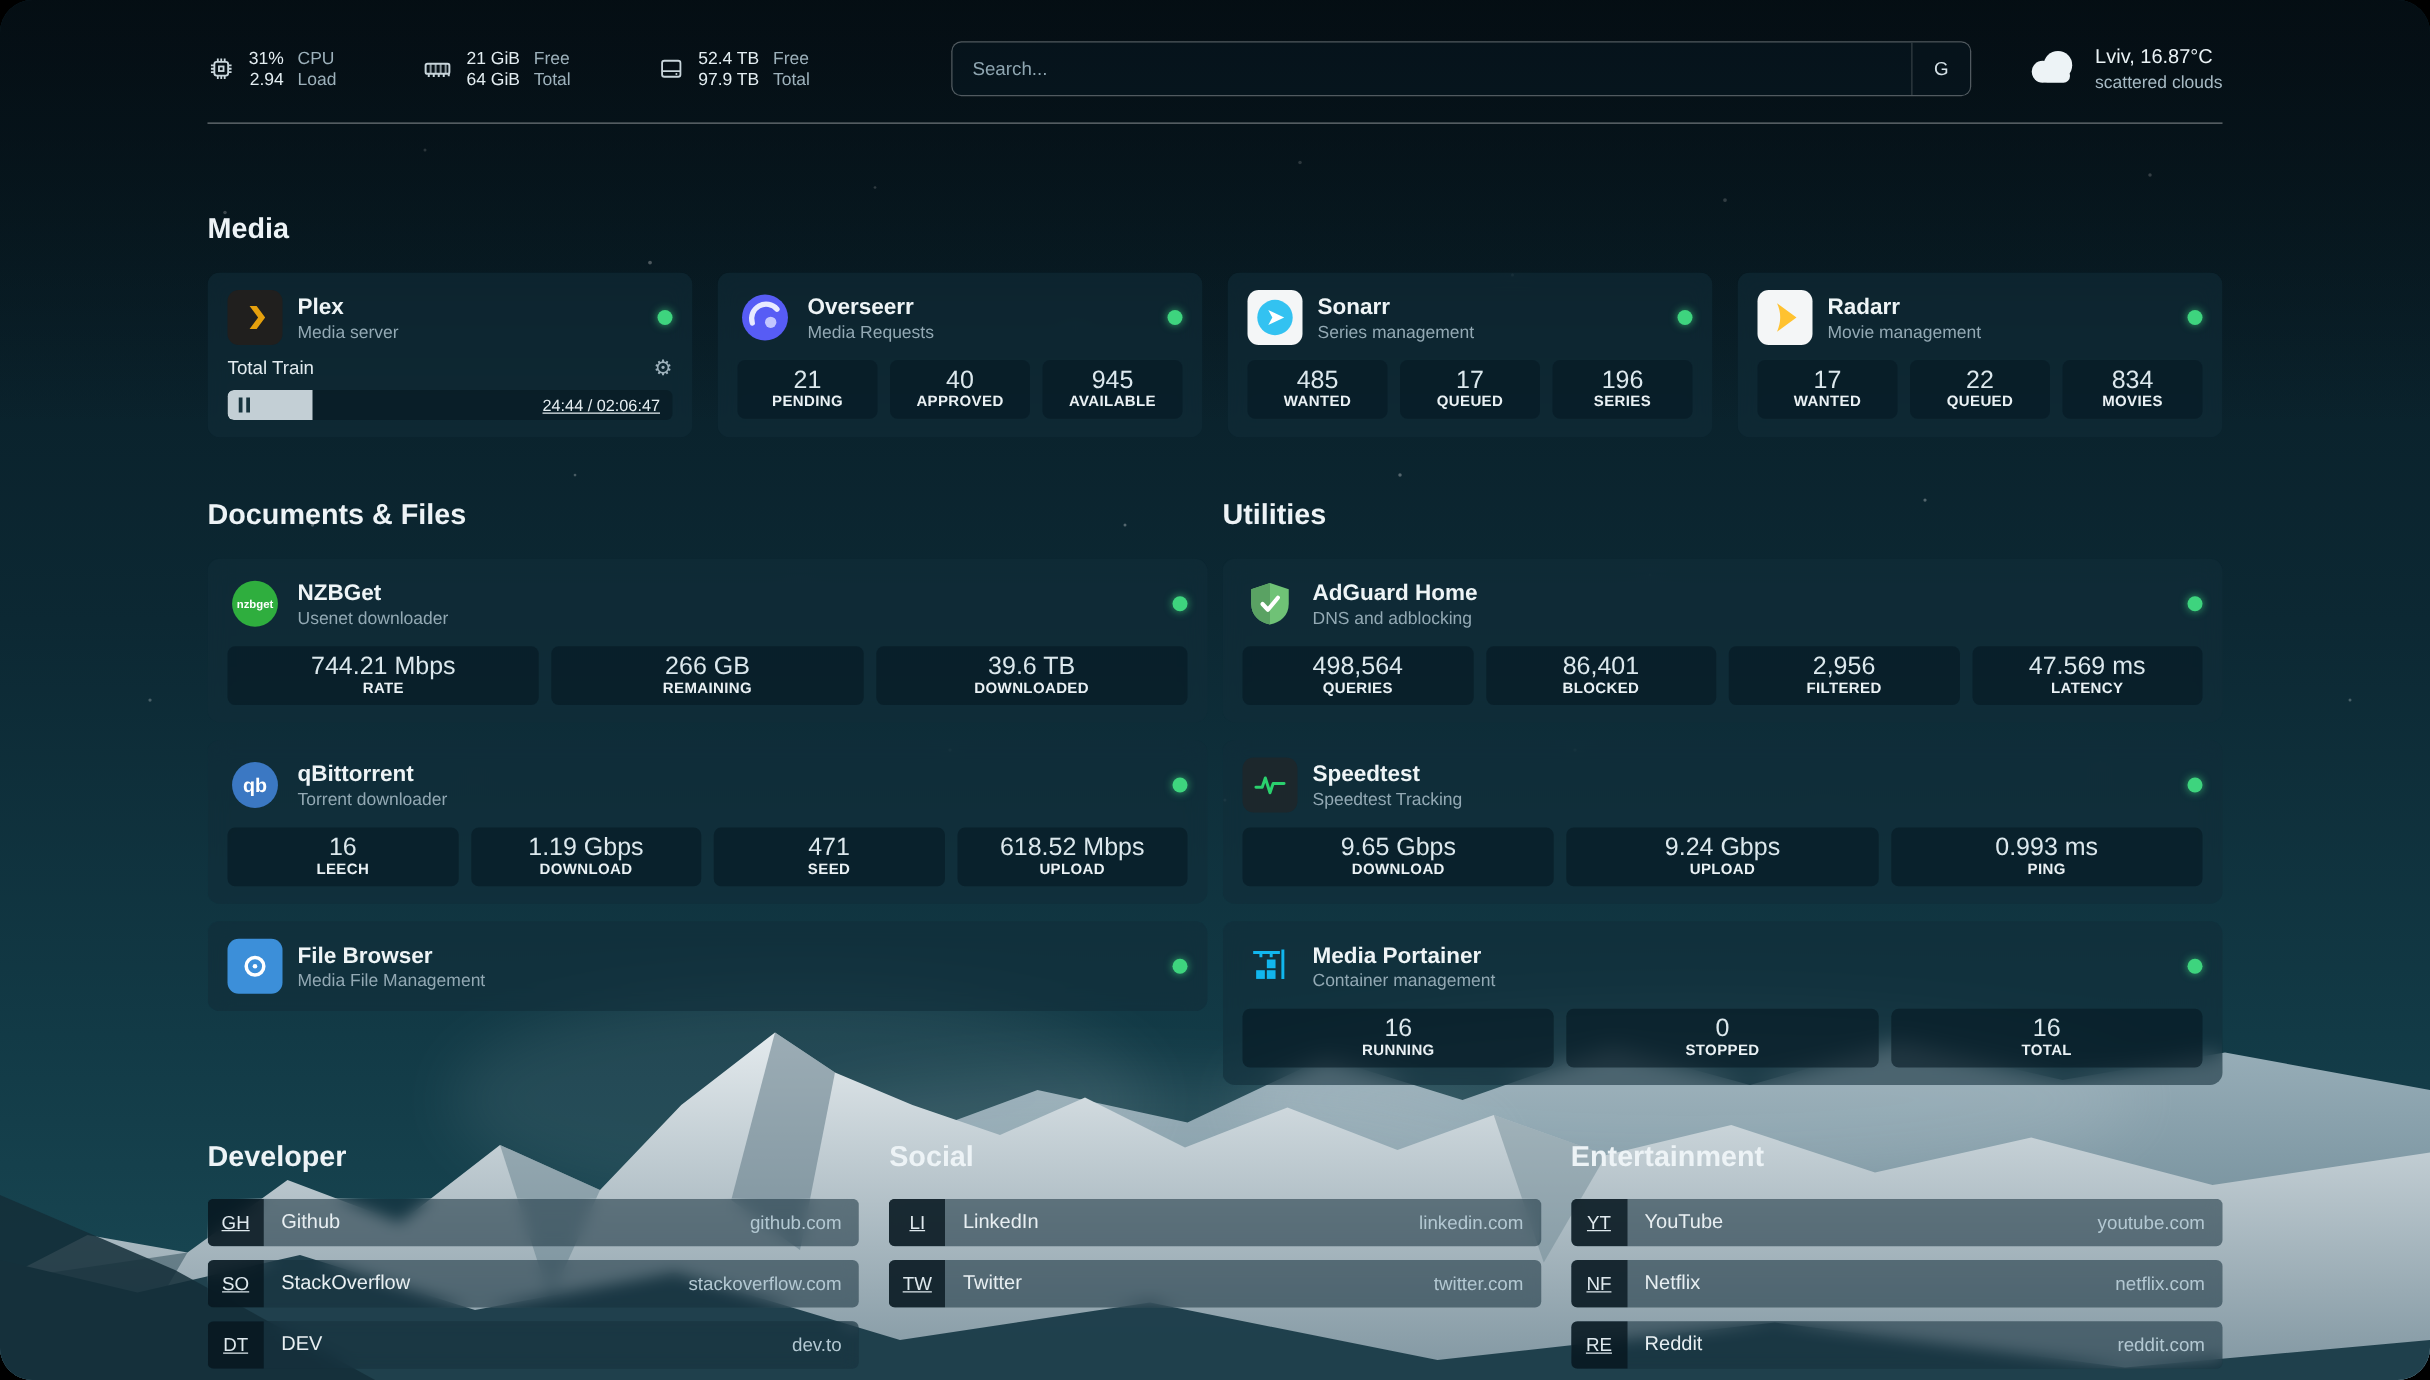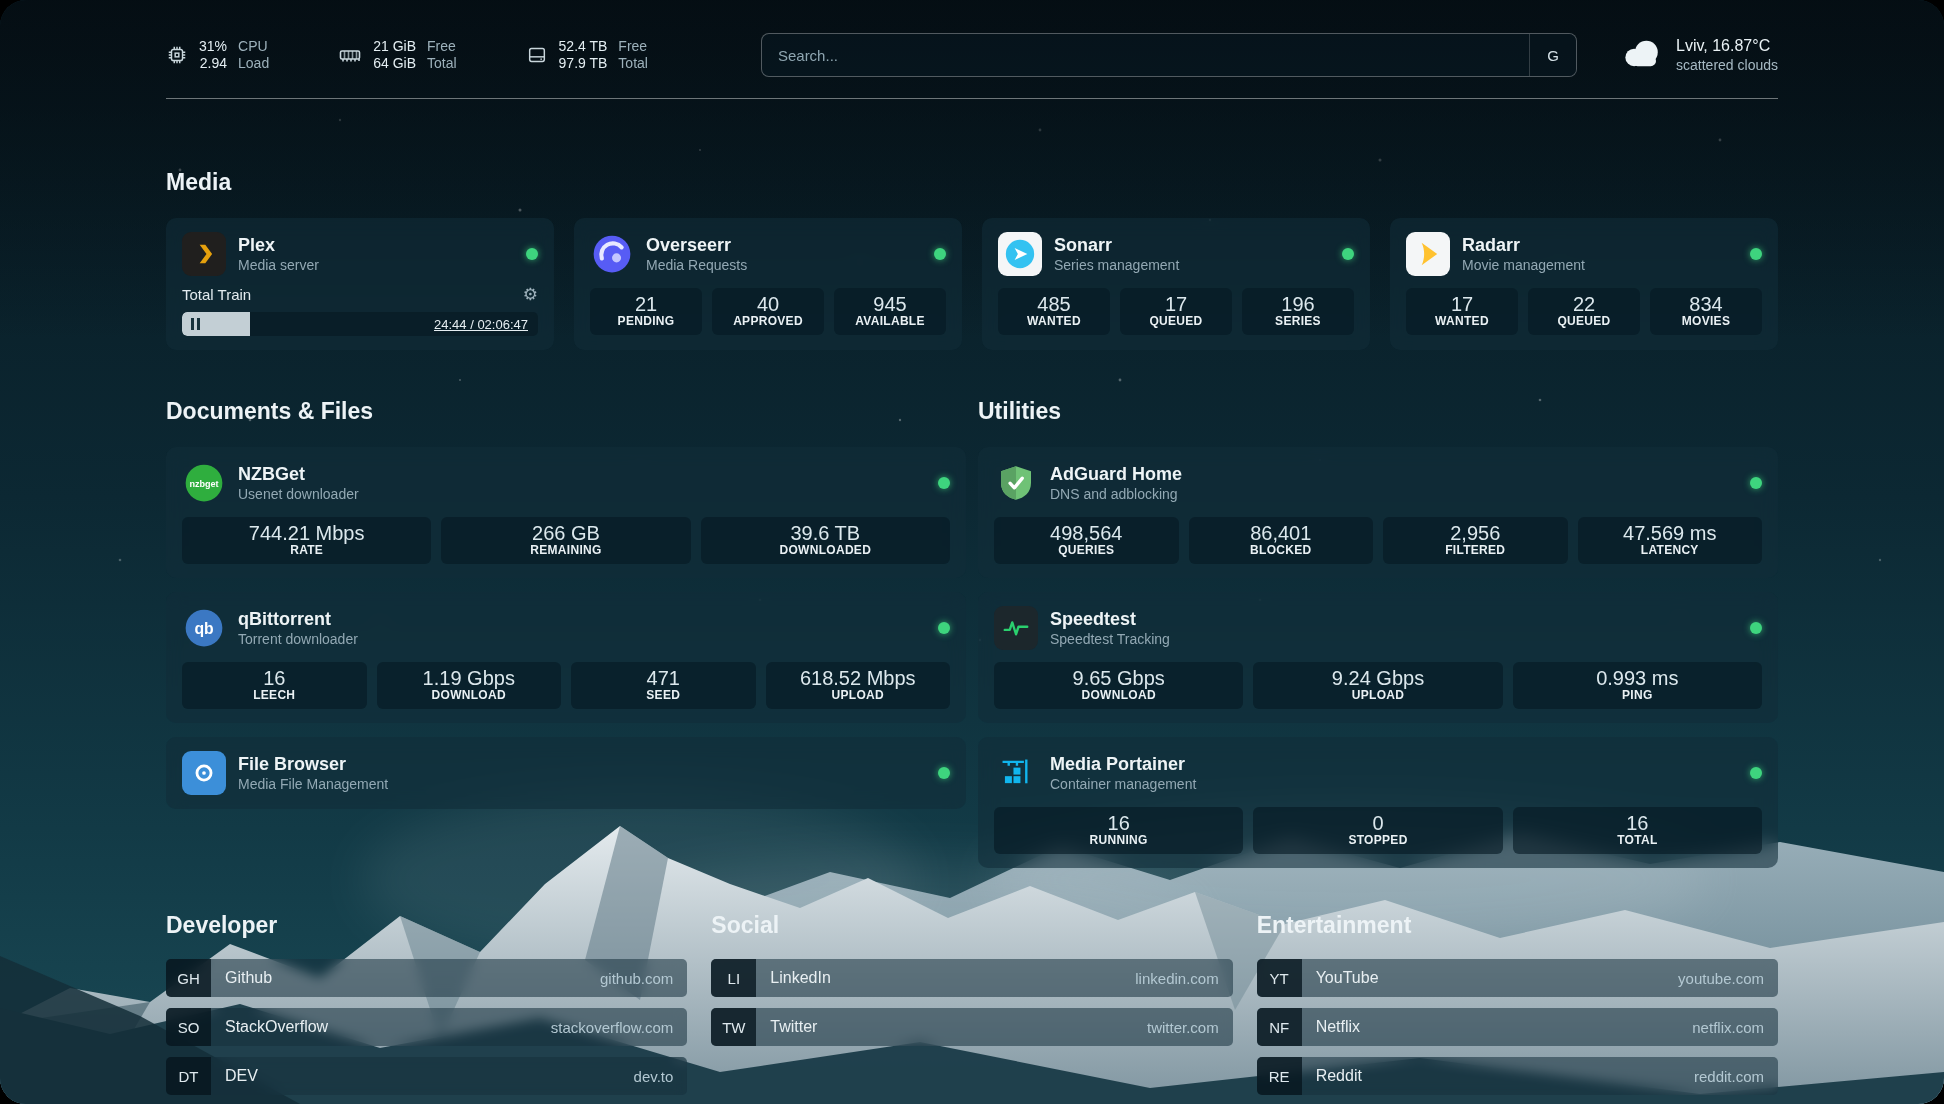--- a/index.html
+++ b/index.html
@@ -57,21 +57,21 @@
   .ptime{position:absolute;right:10px;top:0;bottom:0;display:flex;align-items:center;font-size:13px;color:#e6eef2;text-decoration:underline;}
 
   .twocol{display:grid;grid-template-columns:1fr 1fr;gap:12px;margin-top:48px;align-items:start;}
   .col-stack{display:flex;flex-direction:column;gap:14px;}
 
   
   .bookmarks{display:grid;grid-template-columns:repeat(3,1fr);gap:24px;margin-top:44px;}
   .bm-title{font-size:23px;font-weight:700;color:#edf3f6;margin:0 0 20px;}
   .bm-rows{display:flex;flex-direction:column;gap:11px;}
   .bm-row{display:flex;align-items:center;height:38px;background:rgba(21,48,60,.55);border-radius:5px;overflow:hidden;backdrop-filter:blur(6px);cursor:pointer;}
-  .bm-abbr{width:45px;height:100%;background:rgba(6,22,30,.78);display:flex;align-items:center;justify-content:center;font-size:15px;color:#dfe9ee;flex:none;}
+  .bm-abbr{width:45px;height:100%;background:rgba(6,22,30,.78);display:flex;align-items:center;justify-content:center;font-size:15px;color:#dfe9ee;flex:none;text-decoration:underline;}
   .bm-name{margin-left:14px;font-size:16px;color:#e8eff2;}
   .bm-url{margin-left:auto;margin-right:14px;font-size:15px;color:#b3c8d2;}
 </style>
 </head>
 <body>
 
 <div class="screen">
 
   <div class="bg">
     <svg width="1944" height="1104" viewBox="0 0 1944 1104" preserveAspectRatio="none">

